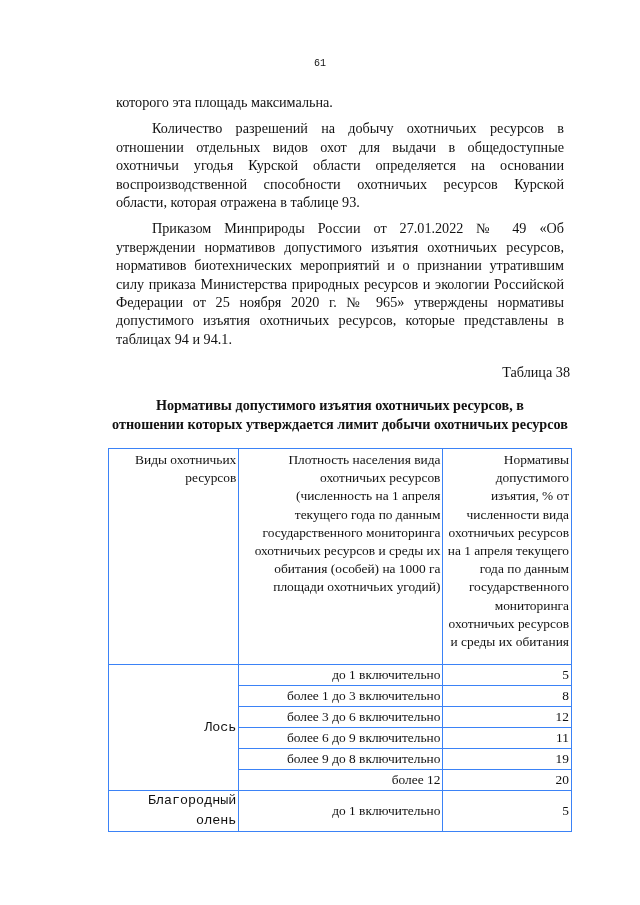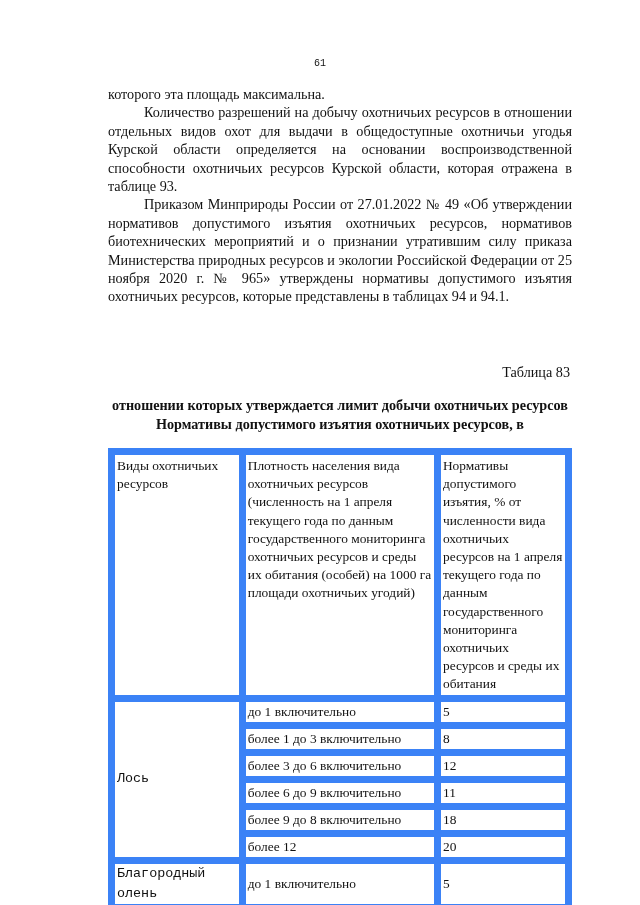--- a/index.html
+++ b/index.html
@@ -2,50 +2,50 @@
 <html><head>
 <meta charset="utf-8">
 <style>
   html, body { margin: 0; padding: 0; background: #ffffff; }
   body { width: 640px; height: 905px; position: relative; overflow: hidden;
          font-family: "Liberation Serif", serif; color: #111; }
   .page-num { position: absolute; top: 58px; left: 0; width: 640px; text-align: center;
               font-family: Liberation Mono, monospace; font-size: 10px; }
   .text { position: absolute; left: 108px; width: 464px; font-size: 14.2px; line-height: 18.4px;
           text-align: justify; top: 85px; }
-  .text p { margin: 0; }
+  .text p { margin: 8px; }
   .indent { text-indent: 36px; }
   .tbl-caption { position: absolute; top: 364px; right: 70px; font-size: 14.2px; }
   .tbl-title { position: absolute; top: 396px; left: 100px; width: 480px; text-align: center;
                font-weight: bold; font-size: 14.2px; line-height: 18.5px; }
   table { position: absolute; top: 448px; left: 108px; width: 464px; border-collapse: collapse;
           font-size: 13.4px; }
-  td, th { border: 7px solid #3b82f6; padding: 0 2px; text-align: left; vertical-align: top;
+  td, th { border: 1px solid #3b82f6; padding: 0 2px; text-align: right; vertical-align: top;
            font-weight: normal; line-height: 18.2px; }
   th { padding-top: 2px; padding-bottom: 1px; }
   td { height: 20px; vertical-align: middle; line-height: 20px; }
   td.species { vertical-align: middle; font-family: Liberation Mono, monospace; }
   .c1 { width: 126px; } .c2 { width: 201px; } .c3 { width: 124px; }
 </style>
 </head>
 <body>
 
 <div class="page-num">61</div>
 
 <div class="text">
   <p>которого эта площадь максимальна.</p>
   <p class="indent">Количество разрешений на добычу охотничьих ресурсов в отношении отдельных видов охот для выдачи в общедоступные охотничьи угодья Курской области определяется на основании воспроизводственной способности охотничьих ресурсов Курской области, которая отражена в таблице 93.</p>
   <p class="indent">Приказом Минприроды России от 27.01.2022 № 49 «Об утверждении нормативов допустимого изъятия охотничьих ресурсов, нормативов биотехнических мероприятий и о признании утратившим силу приказа Министерства природных ресурсов и экологии Российской Федерации от 25 ноября 2020 г. № 965» утверждены нормативы допустимого изъятия охотничьих ресурсов, которые представлены в таблицах 94 и 94.1.</p>
 </div>
 
-<div class="tbl-caption">Таблица 83</div>
+<div class="tbl-caption">Таблица 38</div>
 
 <div class="tbl-title">
+  <div>Нормативы допустимого изъятия охотничьих ресурсов, в</div>
   <div>отношении которых утверждается лимит добычи охотничьих ресурсов</div>
-  <div>Нормативы допустимого изъятия охотничьих ресурсов, в</div>
 </div>
 
 <table>
   <thead>
     <tr>
       <th class="c1" style="height:212px">Виды охотничьих ресурсов</th>
       <th class="c2">Плотность населения вида охотничьих ресурсов (численность на 1 апреля текущего года по данным государственного мониторинга охотничьих ресурсов и среды их обитания (особей) на 1000 га площади охотничьих угодий)</th>
       <th class="c3">Нормативы допустимого изъятия, % от численности вида охотничьих ресурсов на 1 апреля текущего года по данным государственного мониторинга охотничьих ресурсов и среды их обитания</th>
     </tr>
   </thead>
@@ -62,21 +62,21 @@
     <tr>
       <td>более 3 до 6 включительно</td>
       <td>12</td>
     </tr>
     <tr>
       <td>более 6 до 9 включительно</td>
       <td>11</td>
     </tr>
     <tr>
       <td>более 9 до 8 включительно</td>
-      <td>18</td>
+      <td>19</td>
     </tr>
     <tr>
       <td>более 12</td>
       <td>20</td>
     </tr>
     <tr>
       <td class="species">Благородный олень</td>
       <td>до 1 включительно</td>
       <td>5</td>
     </tr>

